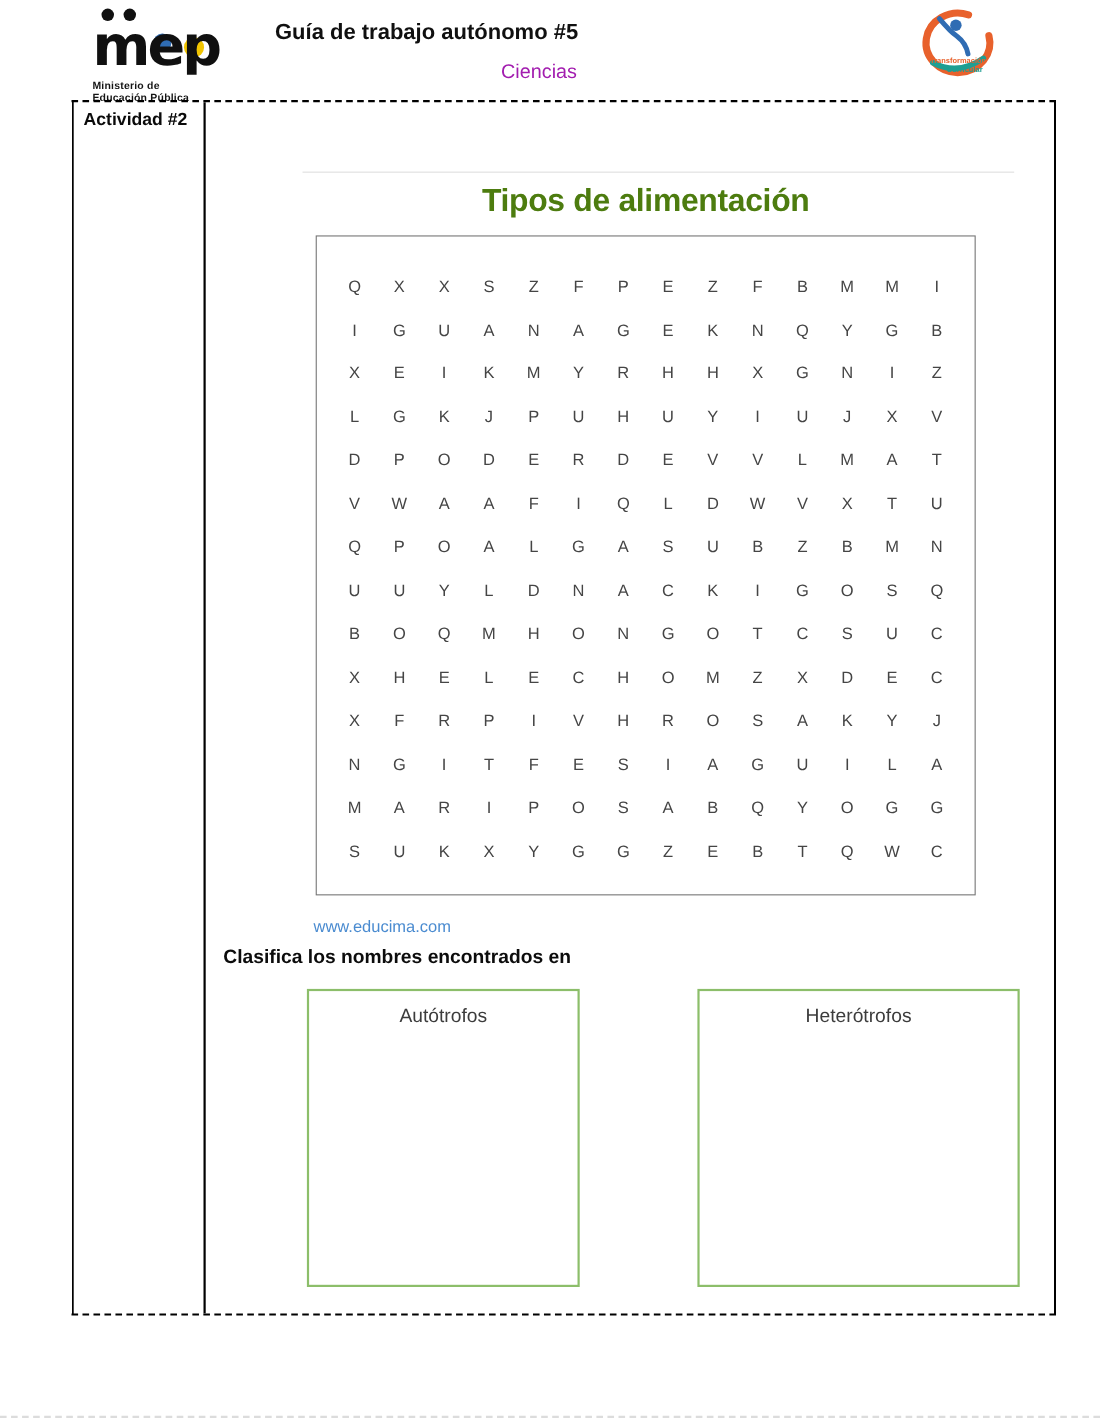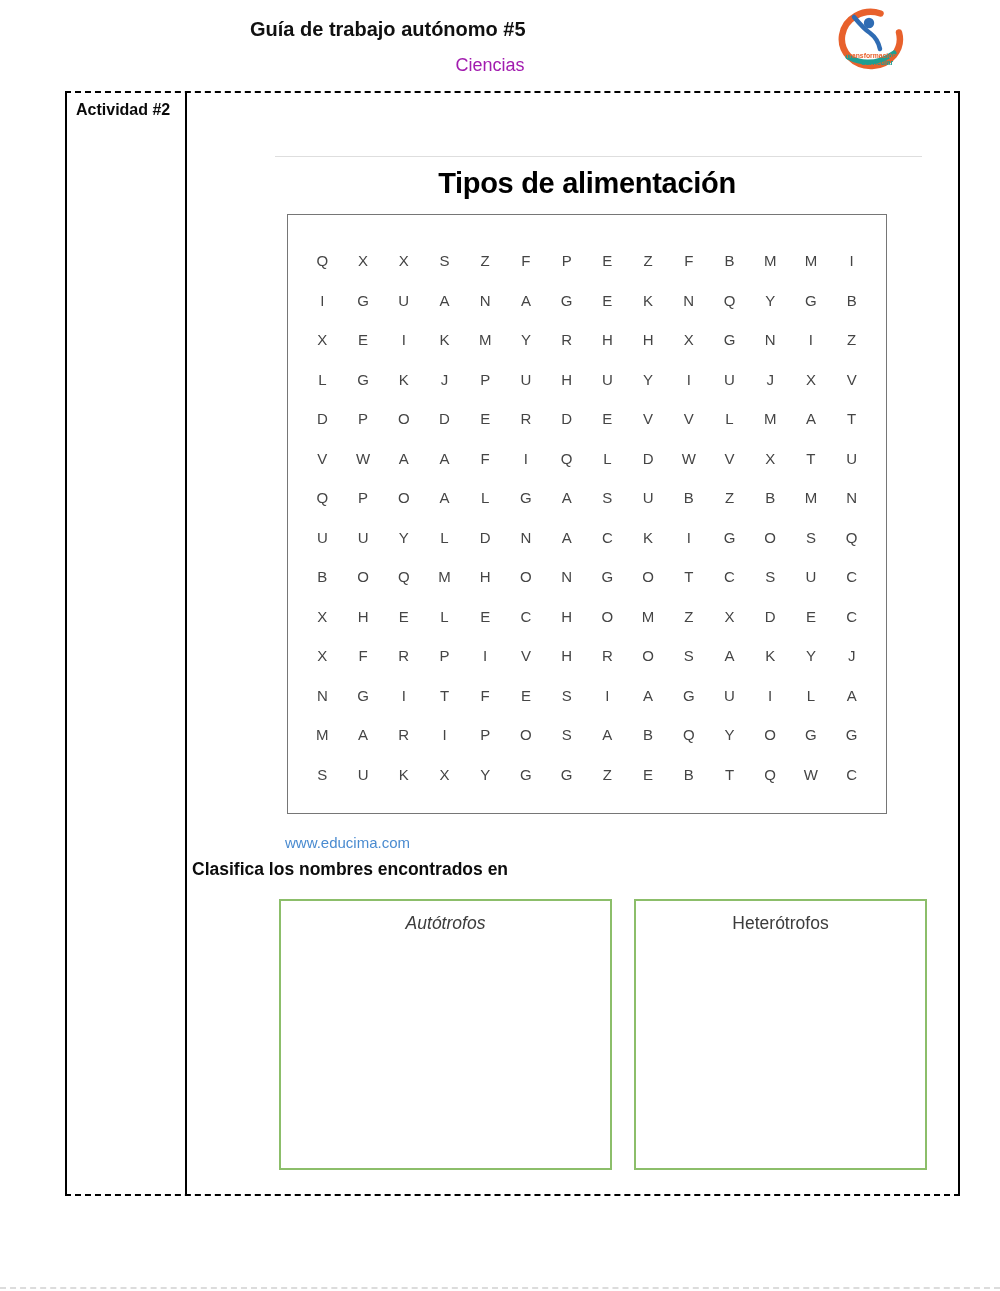--- a/index.html
+++ b/index.html
@@ -19,41 +19,52 @@
   .label-cell{position:absolute;left:0;top:0;bottom:0;width:120px;box-sizing:border-box;border-right:2px solid #000;padding:8px 6px 0 9px;}
   .activity-label{font-weight:bold;font-size:16px;color:#0a0a0a;}
   .content-cell{position:absolute;left:122px;top:0;right:0;bottom:0;}
 
   .instruction{margin:7px 15px 0 8px;font-size:16.5px;color:#3d3d3d;line-height:1.38;}
   .instruction .jline{text-align:justify;text-align-last:justify;}
 
   .img-sep{position:absolute;left:86px;top:63px;width:647px;height:1px;background:#dedede;}
 
   
-  .ws-title{position:absolute;left:98px;top:74px;width:600px;text-align:center;font-size:29px;font-weight:bold;color:#000000;letter-spacing:-.3px;}
+  .ws-title{position:absolute;left:98px;top:74px;width:600px;text-align:center;font-size:29px;font-weight:bold;color:#4d7c0f;letter-spacing:-.3px;}
   .ws-box{position:absolute;left:98px;top:121px;width:600px;height:600px;box-sizing:border-box;border:1px solid #767676;background:#fff;}
   .ws-grid{display:grid;grid-template-columns:repeat(14,1fr);padding:26px 14px 0 14px;}
   .ws-cell{height:39.5px;display:flex;align-items:center;justify-content:center;font-size:15px;color:#454545;}
 
   .ws-link{position:absolute;left:96px;top:741px;font-size:15px;color:#4a8bd0;text-decoration:none;cursor:pointer;}
 
   
-  .classify-heading{position:absolute;left:3px;top:766px;font-size:17.5px;font-weight:bold;color:#0c0c0c;}
+  .classify-heading{position:absolute;left:14px;top:766px;font-size:17.5px;font-weight:bold;color:#0c0c0c;}
   .answer-box{position:absolute;top:806px;height:271px;box-sizing:border-box;border:2px solid #8cbe6a;background:#fff;}
-  .box-left{left:90px;width:333px;font-style:italic;}
+  .box-left{left:90px;width:248px;}
   .box-right{left:445px;width:293px;}
   .box-label{text-align:center;padding-top:12px;font-size:17.5px;color:#3c3c3c;}
 
   .footer-dash{position:absolute;left:0;top:1287px;width:100%;border-top:2px dashed #dcdcdc;}
 </style>
 </head>
 <body>
 
 <div class="page">
 
+  <div class="mep-logo">
+    <svg width="122" height="62" viewBox="0 0 140 70" aria-hidden="true">
+      <circle cx="16" cy="8" r="6.5" fill="#101010"></circle>
+      <circle cx="39" cy="8" r="6.5" fill="#101010"></circle>
+      <circle cx="73" cy="37" r="9.5" fill="#2f6cb3"></circle>
+      <circle cx="106" cy="42" r="10.5" fill="#f2c500"></circle>
+      <text x="0" y="60" font-size="58" font-weight="bold" letter-spacing="-3" fill="#101010" font-family="'DejaVu Sans',sans-serif">mep</text>
+    </svg>
+    <div class="mep-sub">Ministerio de</div>
+    <div class="mep-sub">Educación Pública</div>
+  </div>
 
   <div class="doc-title">Guía de trabajo autónomo #5</div>
   <div class="doc-subject">Ciencias</div>
 
   <div class="tc-logo">
     <svg width="76" height="72" viewBox="0 0 76 72" aria-hidden="true">
       <path d="M 47.5 7.5 A 29 27 0 1 0 66 26.5" stroke="#e8612c" stroke-width="6.5" fill="none" stroke-linecap="round"></path>
       <path d="M 15 51 Q 38 63 61 47" stroke="#1f9e92" stroke-width="5" fill="none" stroke-linecap="round"></path>
       <circle cx="36" cy="17" r="5.2" fill="#2f6cb3"></circle>
       <path d="M 21 11 Q 31 23 37 27 Q 45 33 47 43" stroke="#2f6cb3" stroke-width="4.5" fill="none" stroke-linecap="round"></path>

